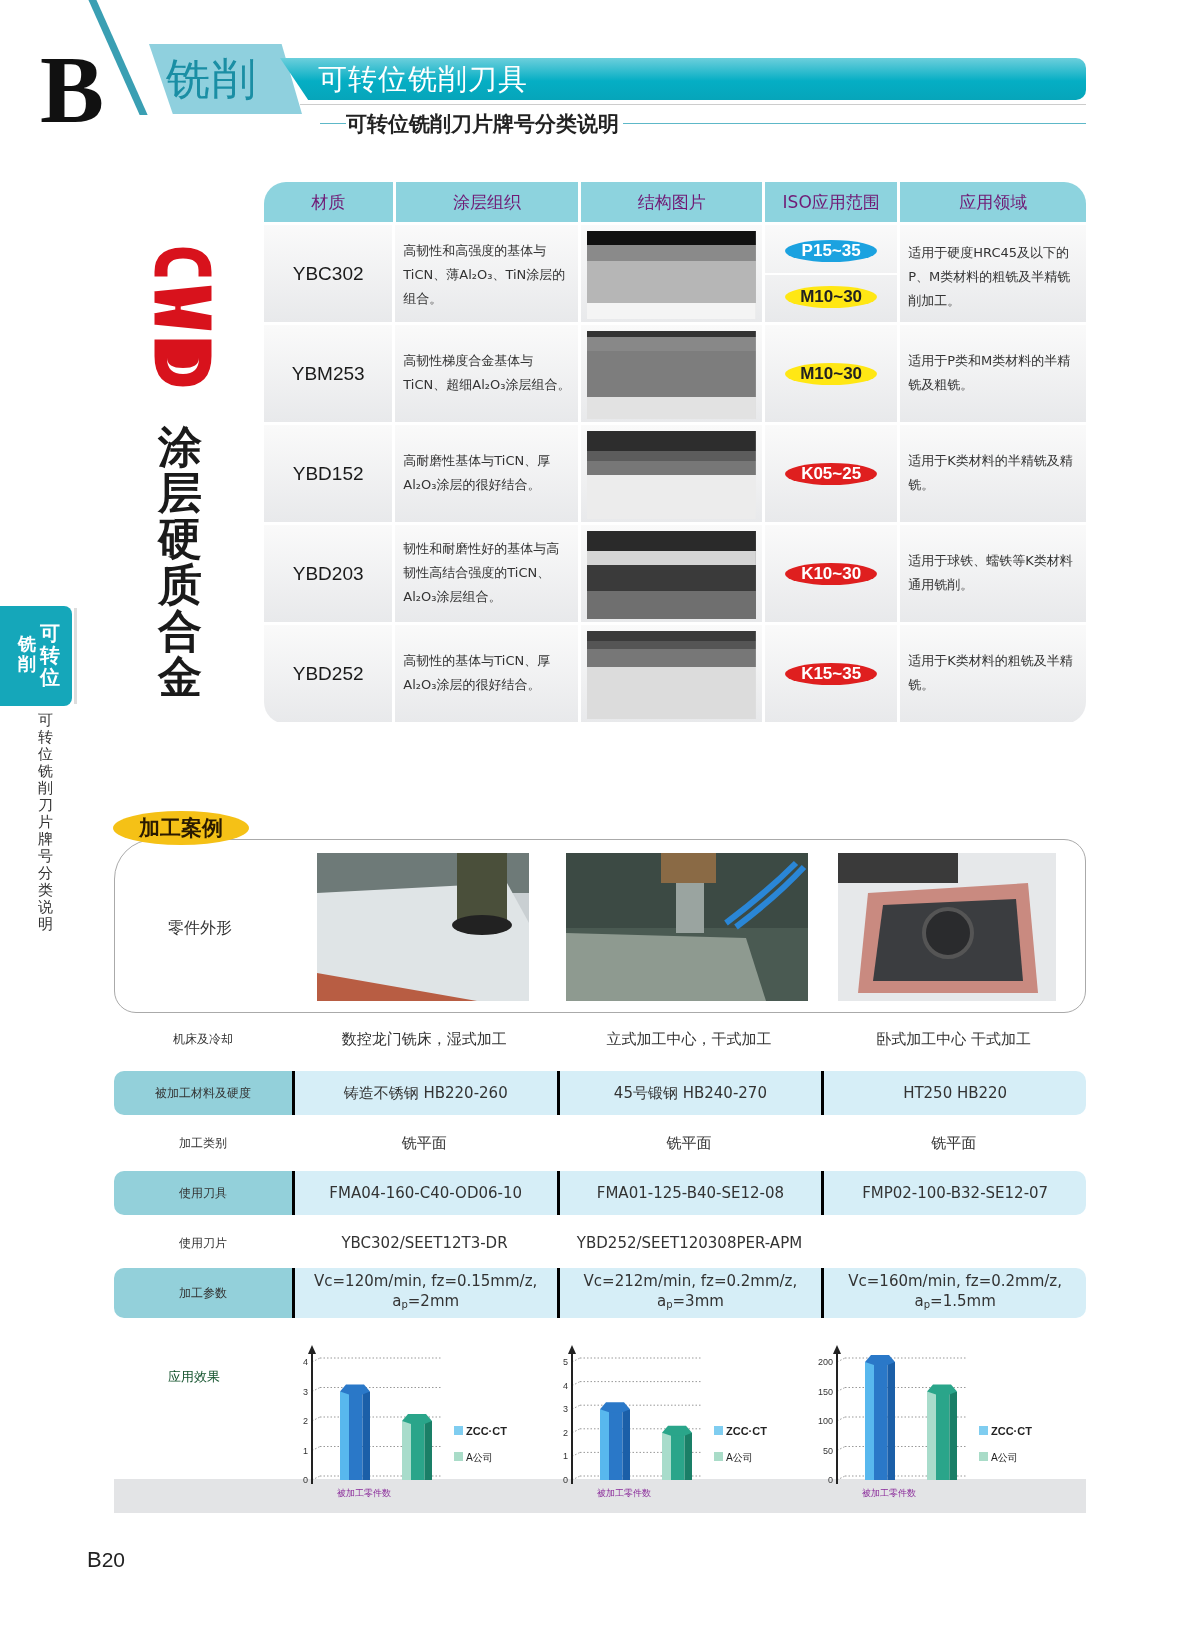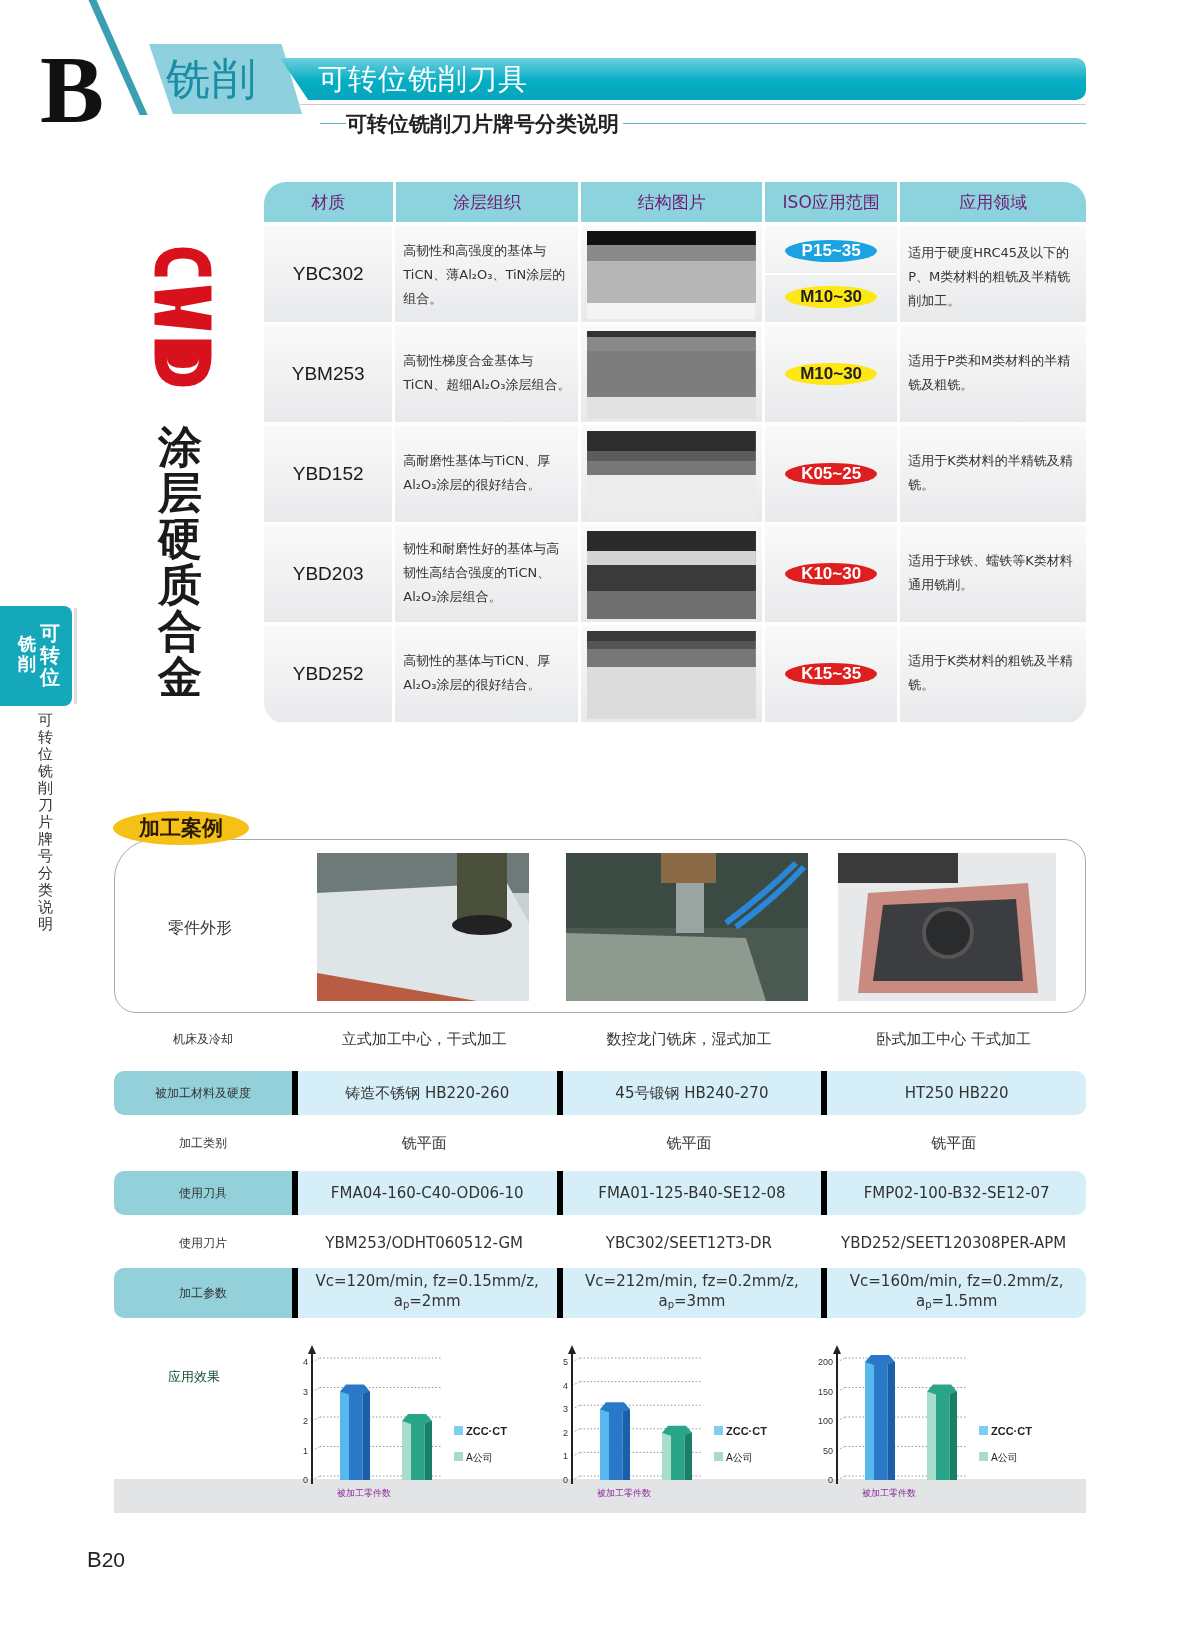--- a/index.html
+++ b/index.html
@@ -66,21 +66,21 @@
   .case-box { position: absolute; left: 114px; top: 839px; width: 972px; height: 174px; border: 1px solid #aaa;
               border-radius: 22px; border-top-left-radius: 40px; }
   .case-label { position: absolute; left: 168px; top: 918px; font-size: 16px; color: #333; }
   .photo { position: absolute; top: 853px; height: 148px; overflow: hidden; }
 
   .crow { position: absolute; left: 114px; width: 972px; height: 44px; display: flex; font-size: 15px; color: #333; }
   .crow > div { display: flex; align-items: center; justify-content: center; text-align: center; line-height: 20px; }
   .crow .lbl { width: 178px; font-size: 12px; }
   .crow .val { width: 265px; }
   .crow.band .lbl { background: #93d0da; border-radius: 10px 0 0 10px; }
-  .crow.band .val { background: #d6eef7; border-left: 6px solid #000000; }
+  .crow.band .val { background: #d6eef7; border-left: 3px solid #000000; }
   .crow.band .val:last-child { border-radius: 0 10px 10px 0; }
   .crow .sub { font-size: 10px; vertical-align: -2px; }
 
   
   .effect-band { position: absolute; left: 114px; top: 1479px; width: 972px; height: 34px; background: #e3e4e6; }
   .effect-label { position: absolute; left: 168px; top: 1368px; font-size: 13px; color: #14532d; }
   .chart { position: absolute; top: 1342px; width: 250px; height: 170px; }
   .page-num { position: absolute; left: 87px; top: 1547px; font-family: "Liberation Sans", sans-serif; 
               font-size: 22px; color: #222; }
   .page-num small { font-size: 21px; }
@@ -240,22 +240,22 @@
 <svg class="photo" style="left:838px;width:218px" viewBox="0 0 218 148" preserveAspectRatio="none">
   <rect width="218" height="148" fill="#e6e8ea"></rect>
     <rect width="120" height="30" fill="#3a3a3a"></rect>
   <polygon points="30,40 190,30 200,140 20,140" fill="#c98a80"></polygon>
   <polygon points="45,52 178,46 185,128 35,128" fill="#3b3d40"></polygon>
   <circle cx="110" cy="80" r="24" fill="#2a2b2d" stroke="#555" stroke-width="4"></circle>
 </svg>
 
 <div class="crow" style="top:1017px">
   <div class="lbl">机床及冷却</div>
+  <div class="val">数控龙门铣床，湿式加工</div>
   <div class="val">立式加工中心，干式加工</div>
-  <div class="val">数控龙门铣床，湿式加工</div>
   <div class="val">卧式加工中心  干式加工</div>
 </div>
 <div class="crow band" style="top:1071px">
   <div class="lbl">被加工材料及硬度</div>
   <div class="val">铸造不锈钢   HB220-260</div>
   <div class="val">45号锻钢   HB240-270</div>
   <div class="val">HT250   HB220</div>
 </div>
 <div class="crow" style="top:1121px">
   <div class="lbl">加工类别</div>
@@ -264,21 +264,20 @@
   <div class="val">铣平面</div>
 </div>
 <div class="crow band" style="top:1171px">
   <div class="lbl">使用刀具</div>
   <div class="val">FMA04-160-C40-OD06-10</div>
   <div class="val">FMA01-125-B40-SE12-08</div>
   <div class="val">FMP02-100-B32-SE12-07</div>
 </div>
 <div class="crow" style="top:1221px">
   <div class="lbl">使用刀片</div>
-  <div class="val">YBM253/ODHT060512-GM</div>
   <div class="val">YBC302/SEET12T3-DR</div>
   <div class="val">YBD252/SEET120308PER-APM</div>
 </div>
 <div class="crow band" style="top:1268px;height:50px">
   <div class="lbl">加工参数</div>
   <div class="val" style="flex-direction:column">
     <span>Vc=120m/min,  fz=0.15mm/z,</span>
     <span><span>a</span><span class="sub">p</span><span>=2mm</span></span>
   </div>
   <div class="val" style="flex-direction:column">

